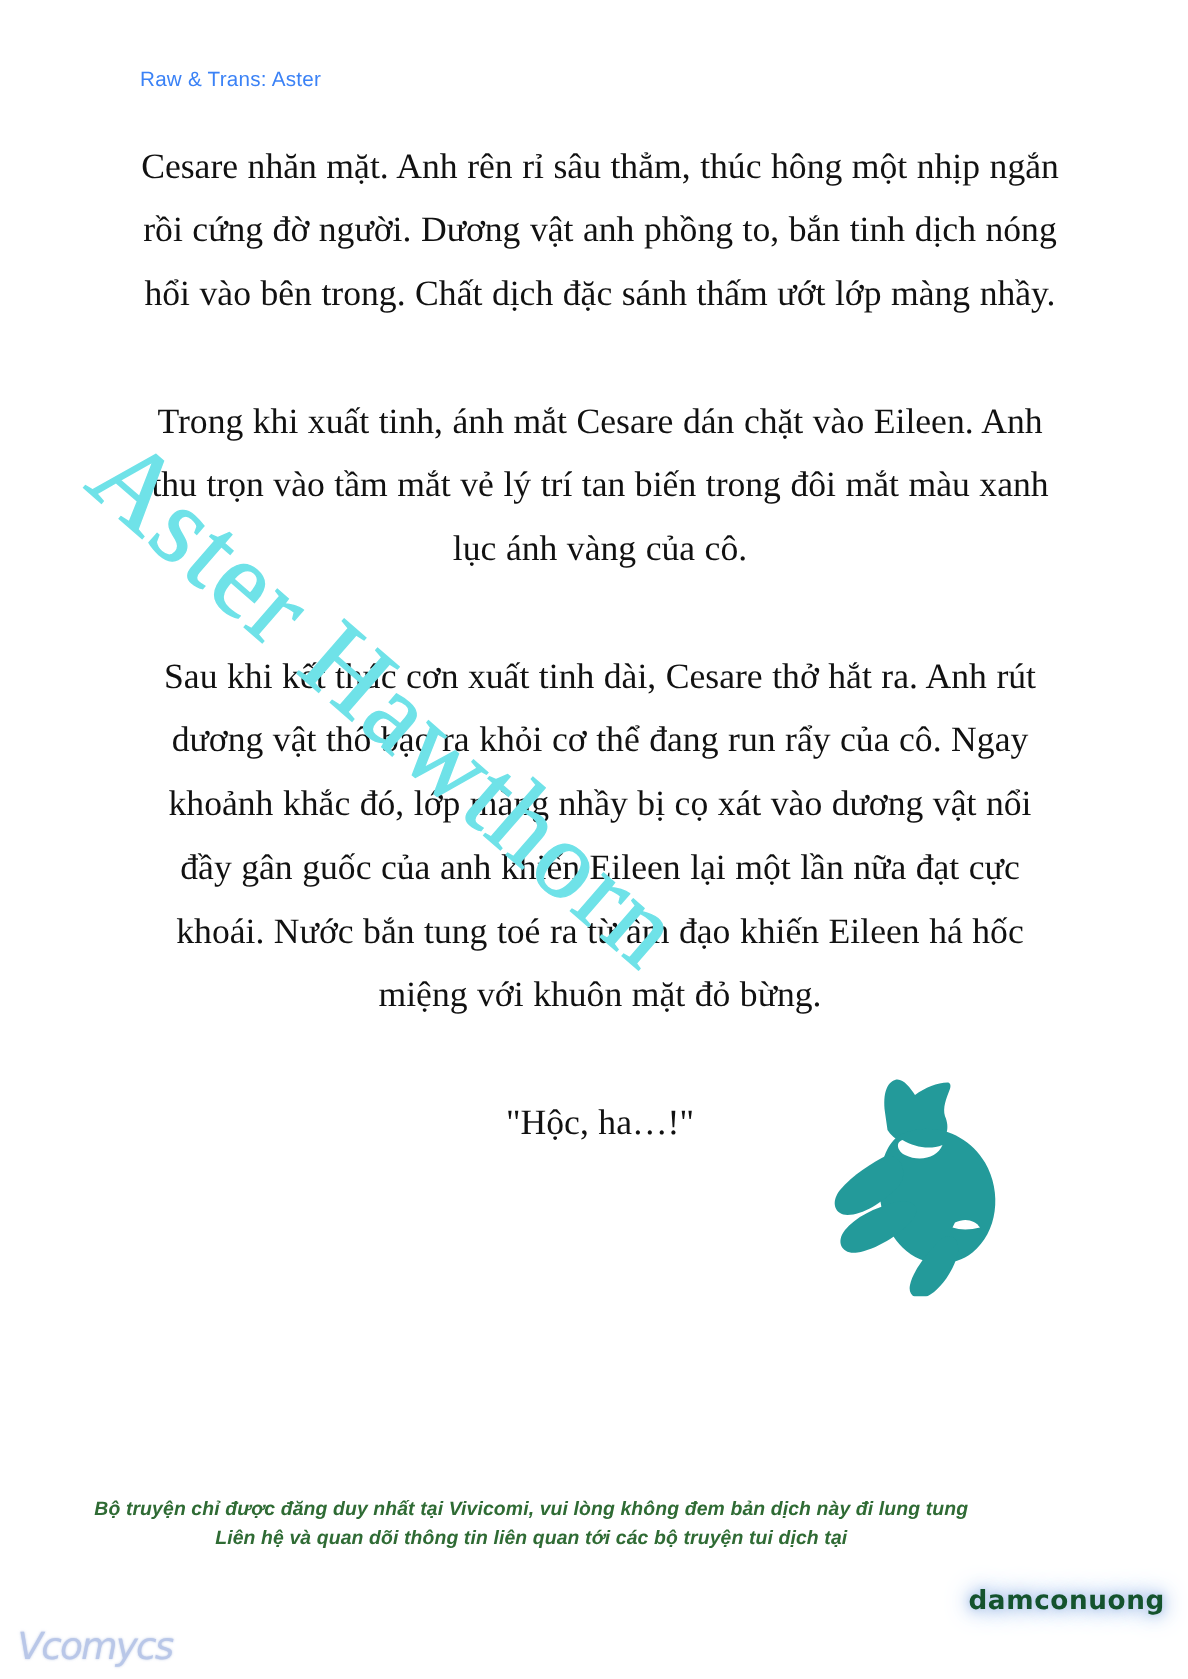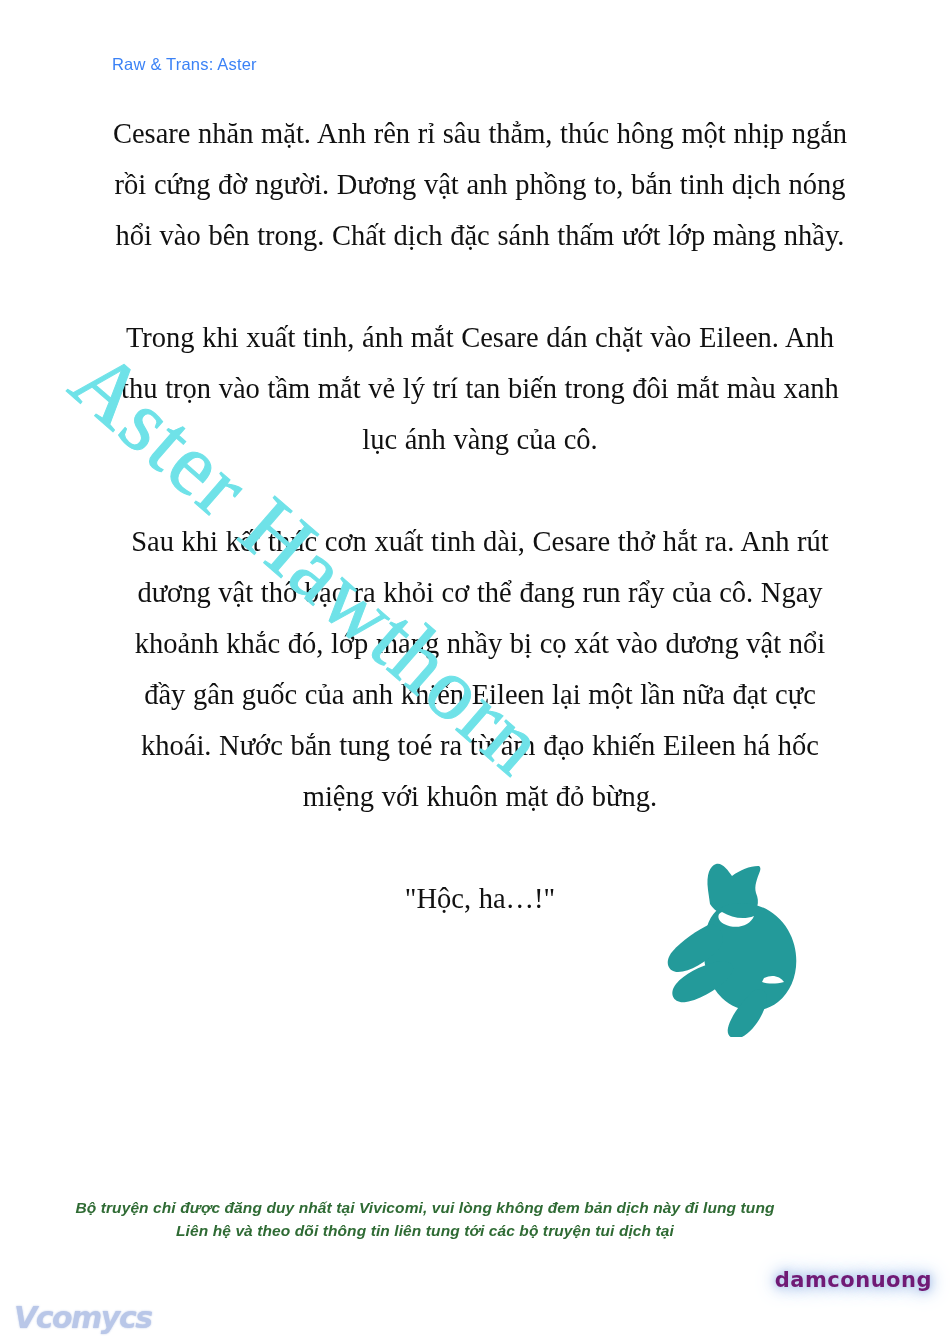--- a/index.html
+++ b/index.html
@@ -102,38 +102,38 @@
     left: 14px;
     top: 1298px;
     width: 140px;
     height: 42px;
   }
   .brand-logo .wordmark {
     position: absolute;
     left: 0;
     top: 2px;
     font-family: "DejaVu Sans", sans-serif;
-    font-weight: bold;
+    font-weight: normal;
     font-style: italic;
     font-size: 30px;
     letter-spacing: -1.5px;
     color: #b9c7e8;
     text-shadow: 0 0 2px rgba(150,170,215,0.65);
   }
 
   
   .glow-mark {
     position: absolute;
     right: 18px;
     top: 1268px;
     font-family: "DejaVu Sans", sans-serif;
     font-size: 21px;
     font-weight: 600;
     letter-spacing: 0.5px;
-    color: #701a75;
+    color: #14532d;
     text-shadow:
       0 0 3px #c9d8f2,
       0 0 7px #bcd0ef,
       0 0 14px #aac4ea,
       0 0 22px #9bb8e4;
   }
 </style>
 </head>
 <body>
 
@@ -185,21 +185,21 @@
                  C102 64 88 68 76 62 C70 59 68 52 74 50 Z" fill="#ffffff"></path>
 
         <path d="M116 116 C124 112 132 114 136 120
                  C128 122 120 122 114 120 Z" fill="#ffffff"></path>
       </g>
     </svg>
   </div>
 
   <div class="footer-notice">
     <div>Bộ truyện chỉ được đăng duy nhất tại Vivicomi, vui lòng không đem bản dịch này đi lung tung</div>
-    <div>Liên hệ và theo dõi thông tin liên tung tới các bộ truyện tui dịch tại</div>
+    <div>Liên hệ và quan dõi thông tin liên quan tới các bộ truyện tui dịch tại</div>
   </div>
 
   <div class="brand-logo">
     <span class="wordmark">Vcomycs</span>
   </div>
 
   <div class="glow-mark">damconuong</div>
 
 </div>
 

